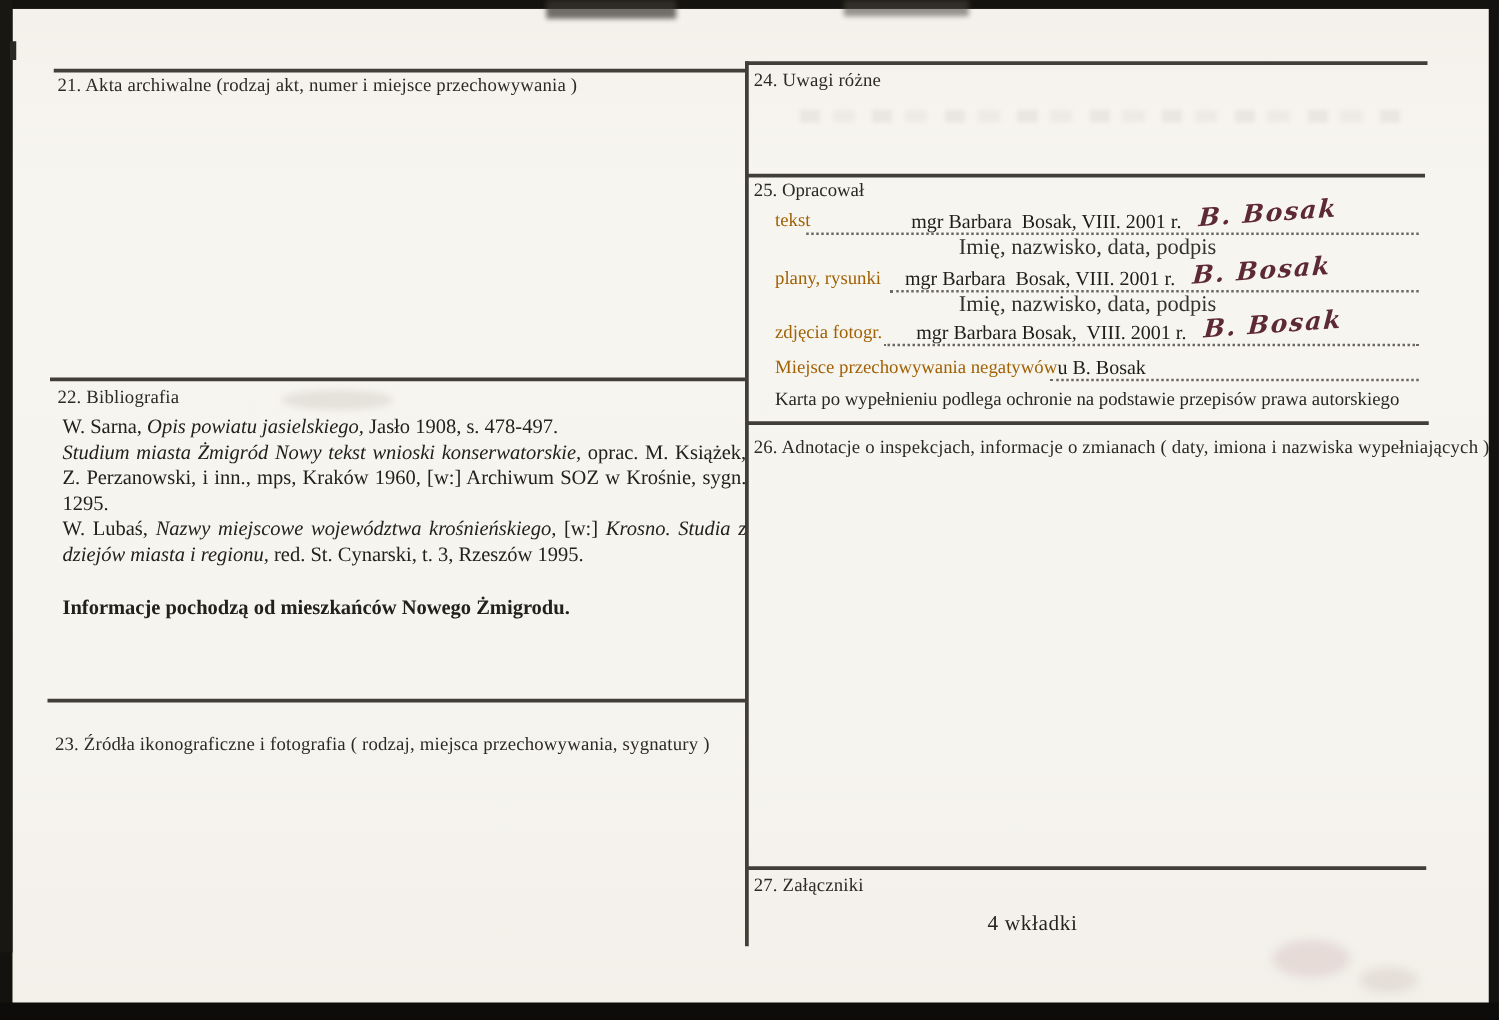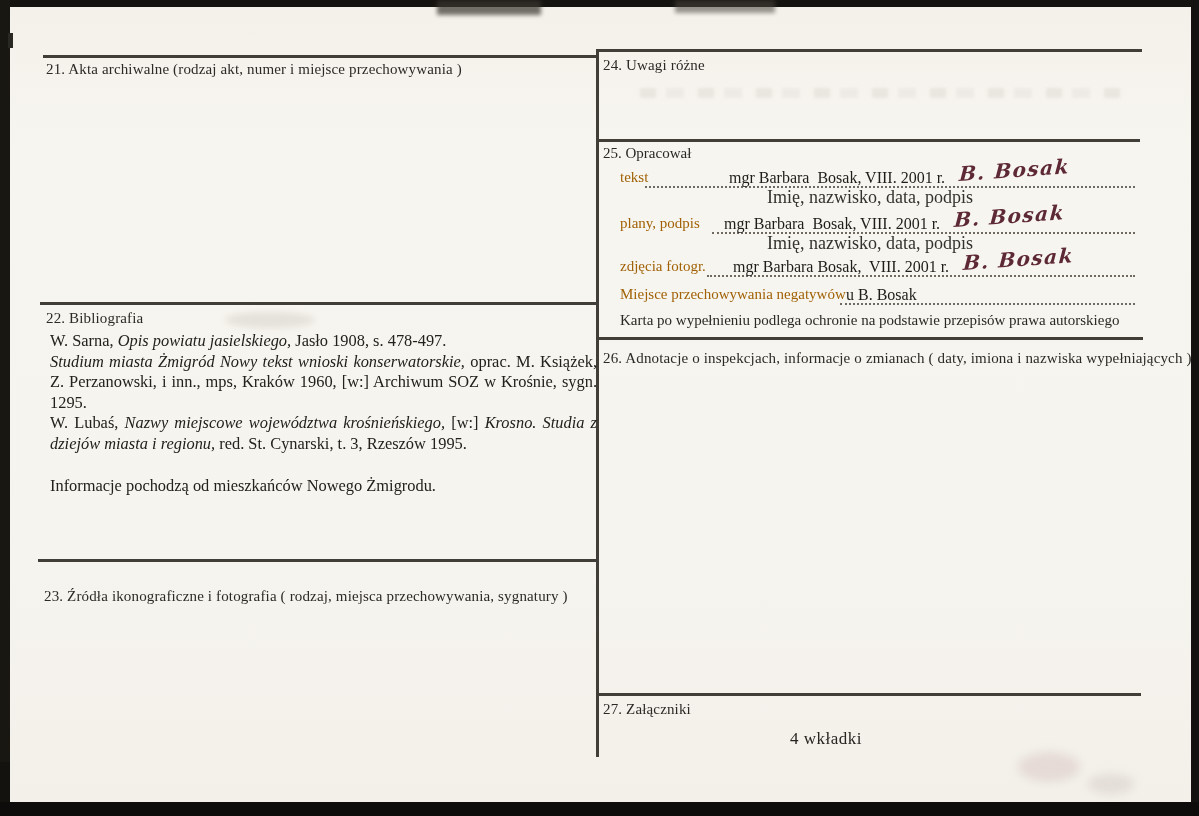--- a/index.html
+++ b/index.html
@@ -29,21 +29,21 @@
   .stain-3{left:225px;top:312px;width:90px;height:16px;background:rgba(150,145,135,.18);filter:blur(3px);}
   .ghost{
     position:absolute;left:640px;top:88px;width:480px;height:10px;
     background:repeating-linear-gradient(90deg,rgba(120,114,106,.18) 0 16px,transparent 16px 26px,rgba(120,114,106,.12) 26px 44px,transparent 44px 58px);
     filter:blur(1.6px);opacity:.55;
   }
   .sec-title{position:absolute;font-size:15px;line-height:1.2;color:#2c2a25;letter-spacing:.15px;white-space:nowrap;}
   
   .biblio{position:absolute;left:50px;top:331px;width:547px;font-size:16.4px;line-height:20.5px;color:#23211c;}
   .biblio p{margin:0;text-align:justify;}
-  .biblio p.last{margin-top:22px;text-align:left;}
+  .biblio p.last{margin-top:22px;text-align:left;font-weight:bold;}
   
   .sec25{position:absolute;left:597px;top:140px;width:543px;height:202px;}
   .sec25 .t{position:absolute;left:6px;top:5px;font-size:15px;white-space:nowrap;}
   .op-label{position:absolute;font-size:15px;color:#a16207;white-space:nowrap;}
   .dotline{
     position:absolute;height:19px;border-bottom:2px dotted #6e6a62;
     display:flex;align-items:flex-end;white-space:nowrap;
   }
   .op-value{font-size:16px;color:#1f1d19;position:relative;top:1px;white-space:pre;}
   .sig{
@@ -100,21 +100,21 @@
   <div class="sec25">
     <div class="t">25. Opracował</div>
 
     <div class="op-label" style="left:23px;top:29px;">tekst</div>
     <div class="dotline" style="left:48px;top:27px;width:490px;">
       <span class="op-value" style="margin-left:84px;">mgr Barbara  Bosak, VIII. 2001 r.</span>
       <span class="sig">B. Bosak</span>
     </div>
     <div class="op-caption" style="top:47px;">Imię, nazwisko, data, podpis</div>
 
-    <div class="op-label" style="left:23px;top:75px;">plany, podpis</div>
+    <div class="op-label" style="left:23px;top:75px;">plany, rysunki</div>
     <div class="dotline" style="left:115px;top:73px;width:423px;">
       <span class="op-value" style="margin-left:12px;">mgr Barbara  Bosak, VIII. 2001 r.</span>
       <span class="sig">B. Bosak</span>
     </div>
     <div class="op-caption" style="top:93px;">Imię, nazwisko, data, podpis</div>
 
     <div class="op-label" style="left:23px;top:118px;">zdjęcia fotogr.</div>
     <div class="dotline" style="left:110px;top:116px;width:428px;">
       <span class="op-value" style="margin-left:26px;">mgr Barbara Bosak,  VIII. 2001 r.</span>
       <span class="sig">B. Bosak</span>

